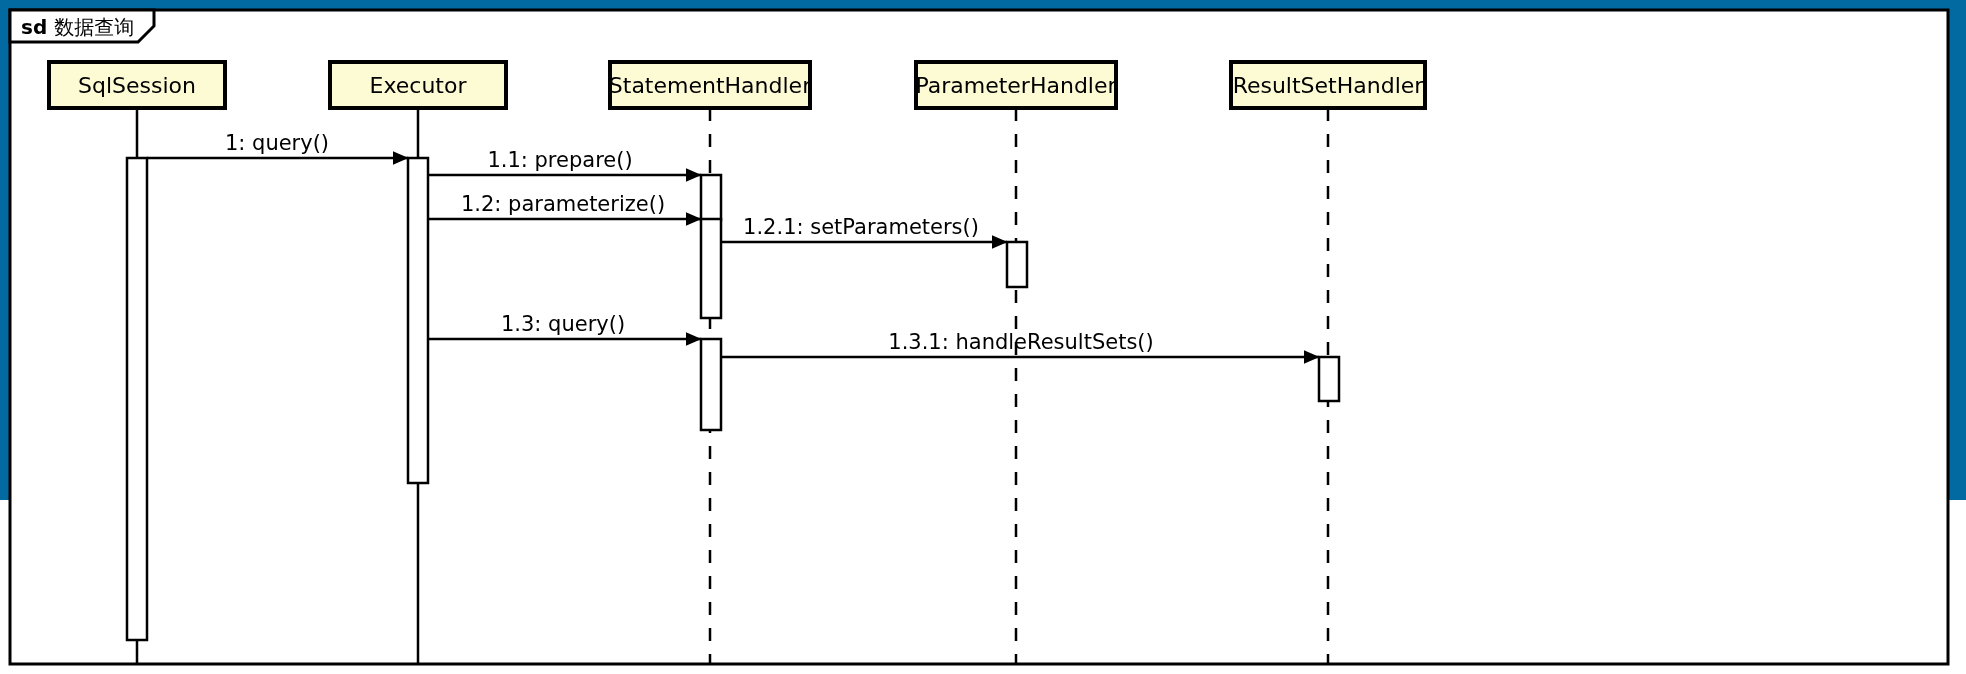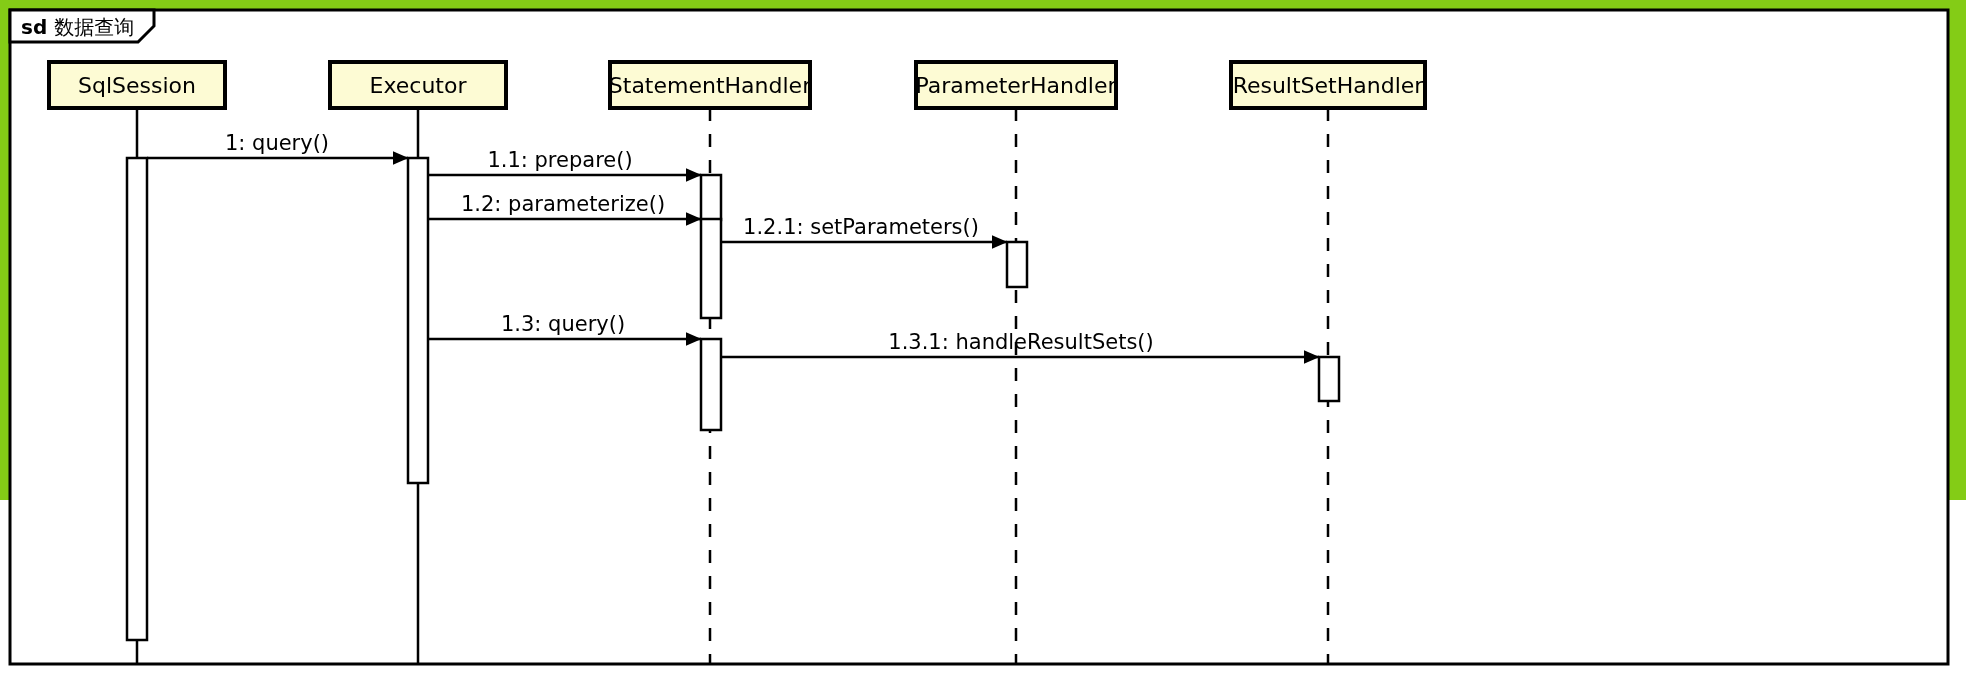--- a/index.html
+++ b/index.html
@@ -1,18 +1,18 @@
 <!DOCTYPE html>
 <html><head>
 <meta charset="utf-8">
 <style>
   html,body{margin:0;padding:0;background:#ffffff;}
   body{width:1966px;height:674px;overflow:hidden;
        font-family:"DejaVu Sans","Liberation Sans",sans-serif;}
-  #stage{position:relative;width:1966px;height:500px;background:#84cc16;}
+  #stage{position:relative;width:1966px;height:500px;background:#0369a1;}
   svg#diagram{position:absolute;left:0;top:0;width:1966px;height:674px;}
   .msglbl{font-family:"DejaVu Sans","Liberation Sans",sans-serif;font-size:21px;fill:#000;text-anchor:middle;}
   .framelbl{font-family:"DejaVu Sans","Liberation Sans",sans-serif;font-size:20px;fill:#000;}
   .framelbl .kw{font-weight:bold;}
   .headlbl{font-family:"DejaVu Sans","Liberation Sans",sans-serif;font-size:22px;fill:#000;text-anchor:middle;}
 </style>
 </head>
 <body>
 
 <div id="stage">

